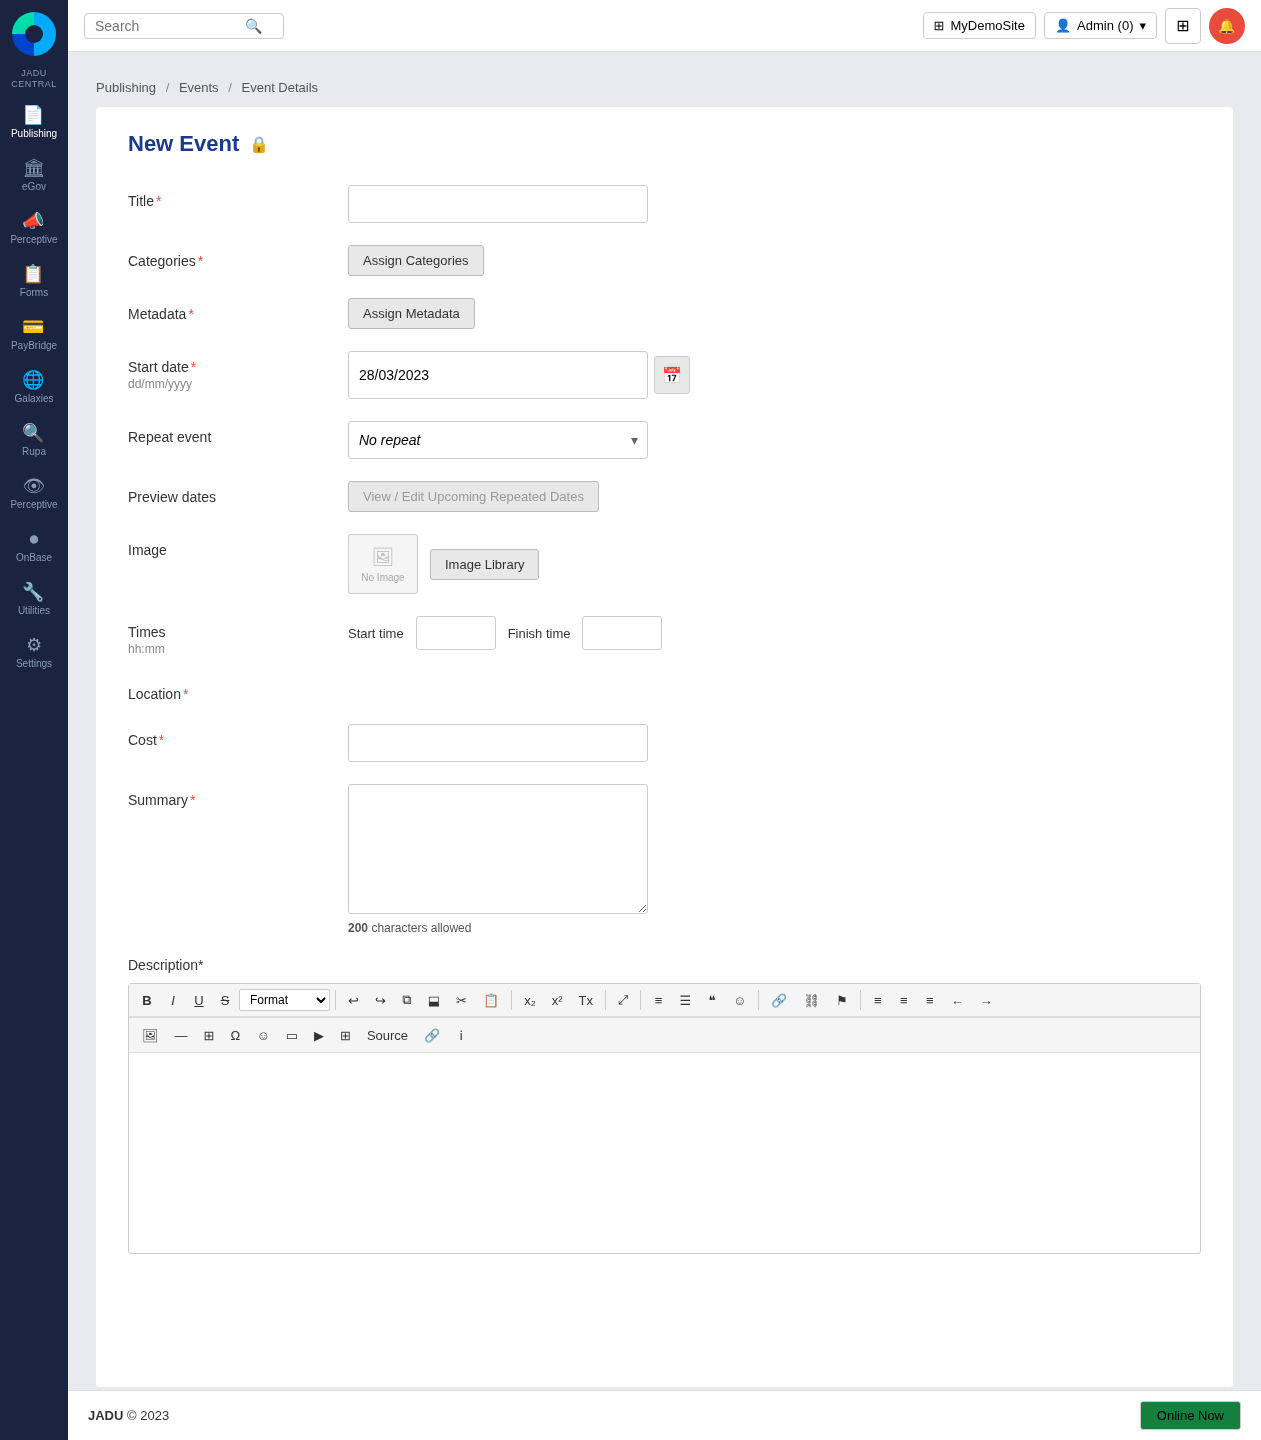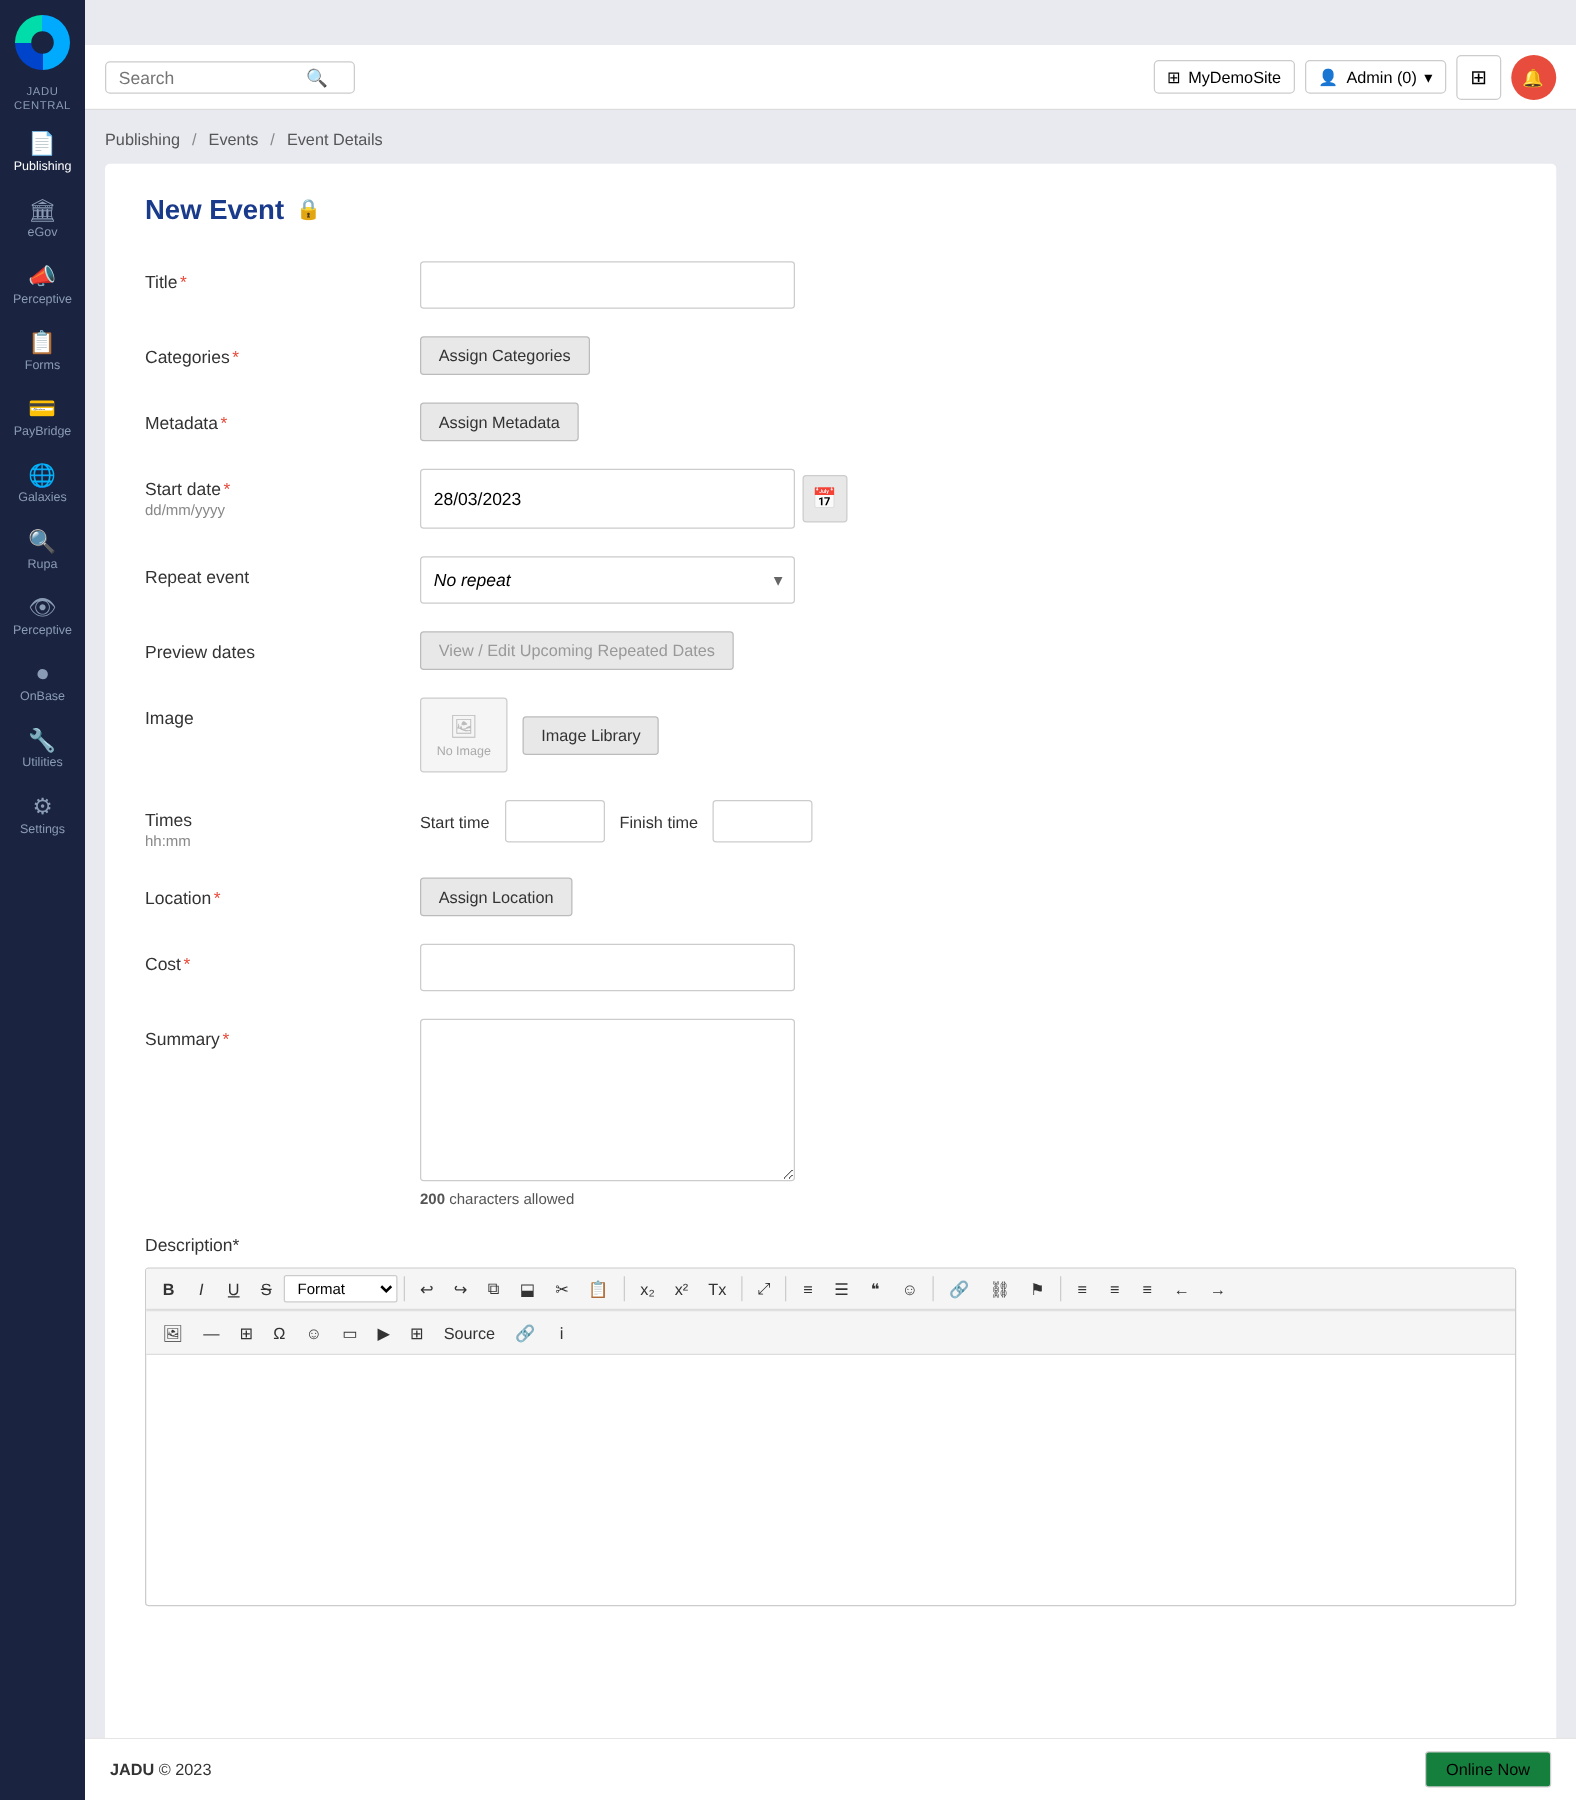--- a/index.html
+++ b/index.html
@@ -70,21 +70,20 @@
     
     .topbar {
       background: #fff;
       height: 52px;
       display: flex;
       align-items: center;
       padding: 0 16px;
       border-bottom: 1px solid #ddd;
       gap: 12px;
       flex-shrink: 0;
-      margin-top: 36px;
     }
     .search-box {
       display: flex;
       align-items: center;
       border: 1px solid #ccc;
       border-radius: 4px;
       padding: 4px 10px;
       width: 200px;
       background: #fff;
     }
@@ -130,21 +129,21 @@
       justify-content: center;
       color: white;
       font-size: 14px;
       cursor: pointer;
     }
 
     
     .content-area {
       flex: 1;
       overflow-y: auto;
-      padding: 16px;
+      padding: 28px;
     }
 
     
     .breadcrumb {
       font-size: 13px;
       color: #555;
       margin-bottom: 12px;
     }
     .breadcrumb a { color: #555; text-decoration: none; }
     .breadcrumb .sep { margin: 0 6px; color: #888; }
@@ -610,23 +609,20 @@
             <input type="text" class="time-input" style="">
             <span class="time-label">Finish time</span>
             <input type="text" class="time-input" style="">
           </div>
         </div>
       </div>
 
       <div class="form-row">
         <div class="form-label">
           <span>Location</span><span class="required">*</span>
-        </div>
-        <div class="form-control-wrap">
-          <button class="btn-assign">Assign Location</button>
         </div>
       </div>
 
       <div class="form-row">
         <div class="form-label">
           <span>Cost</span><span class="required">*</span>
         </div>
         <div class="form-control-wrap">
           <input type="text" class="cost-input" style="">
         </div>

